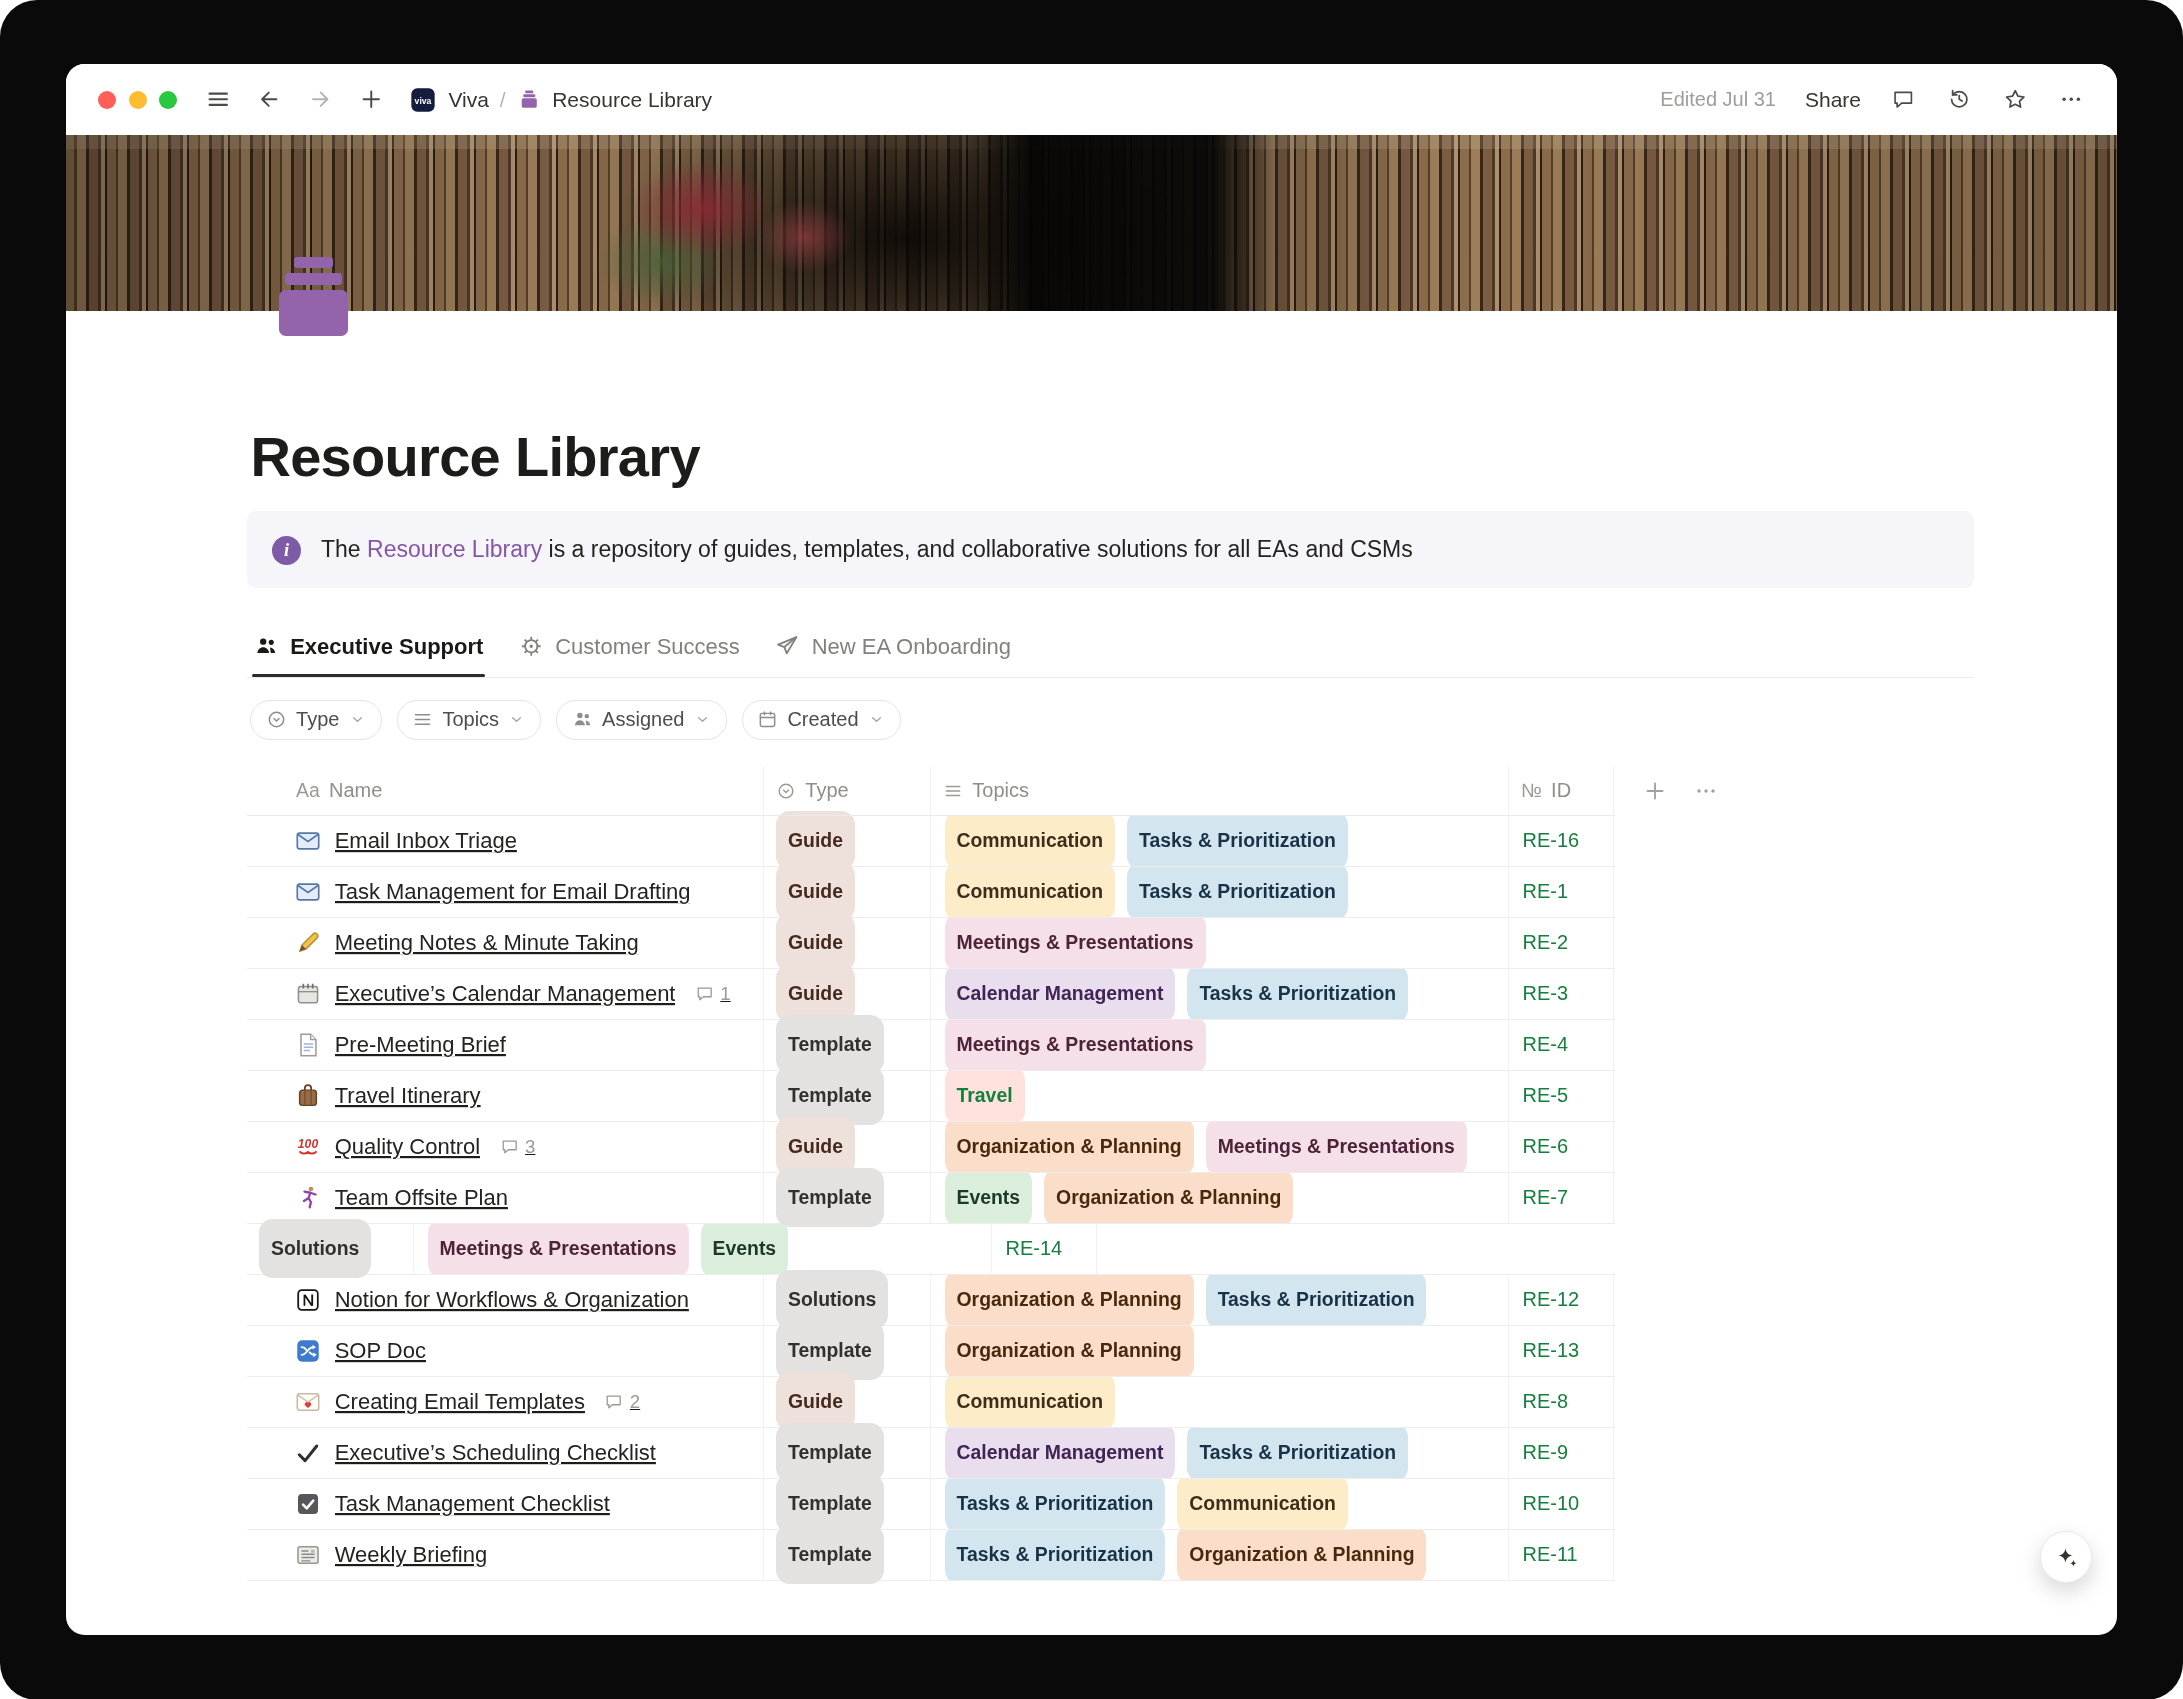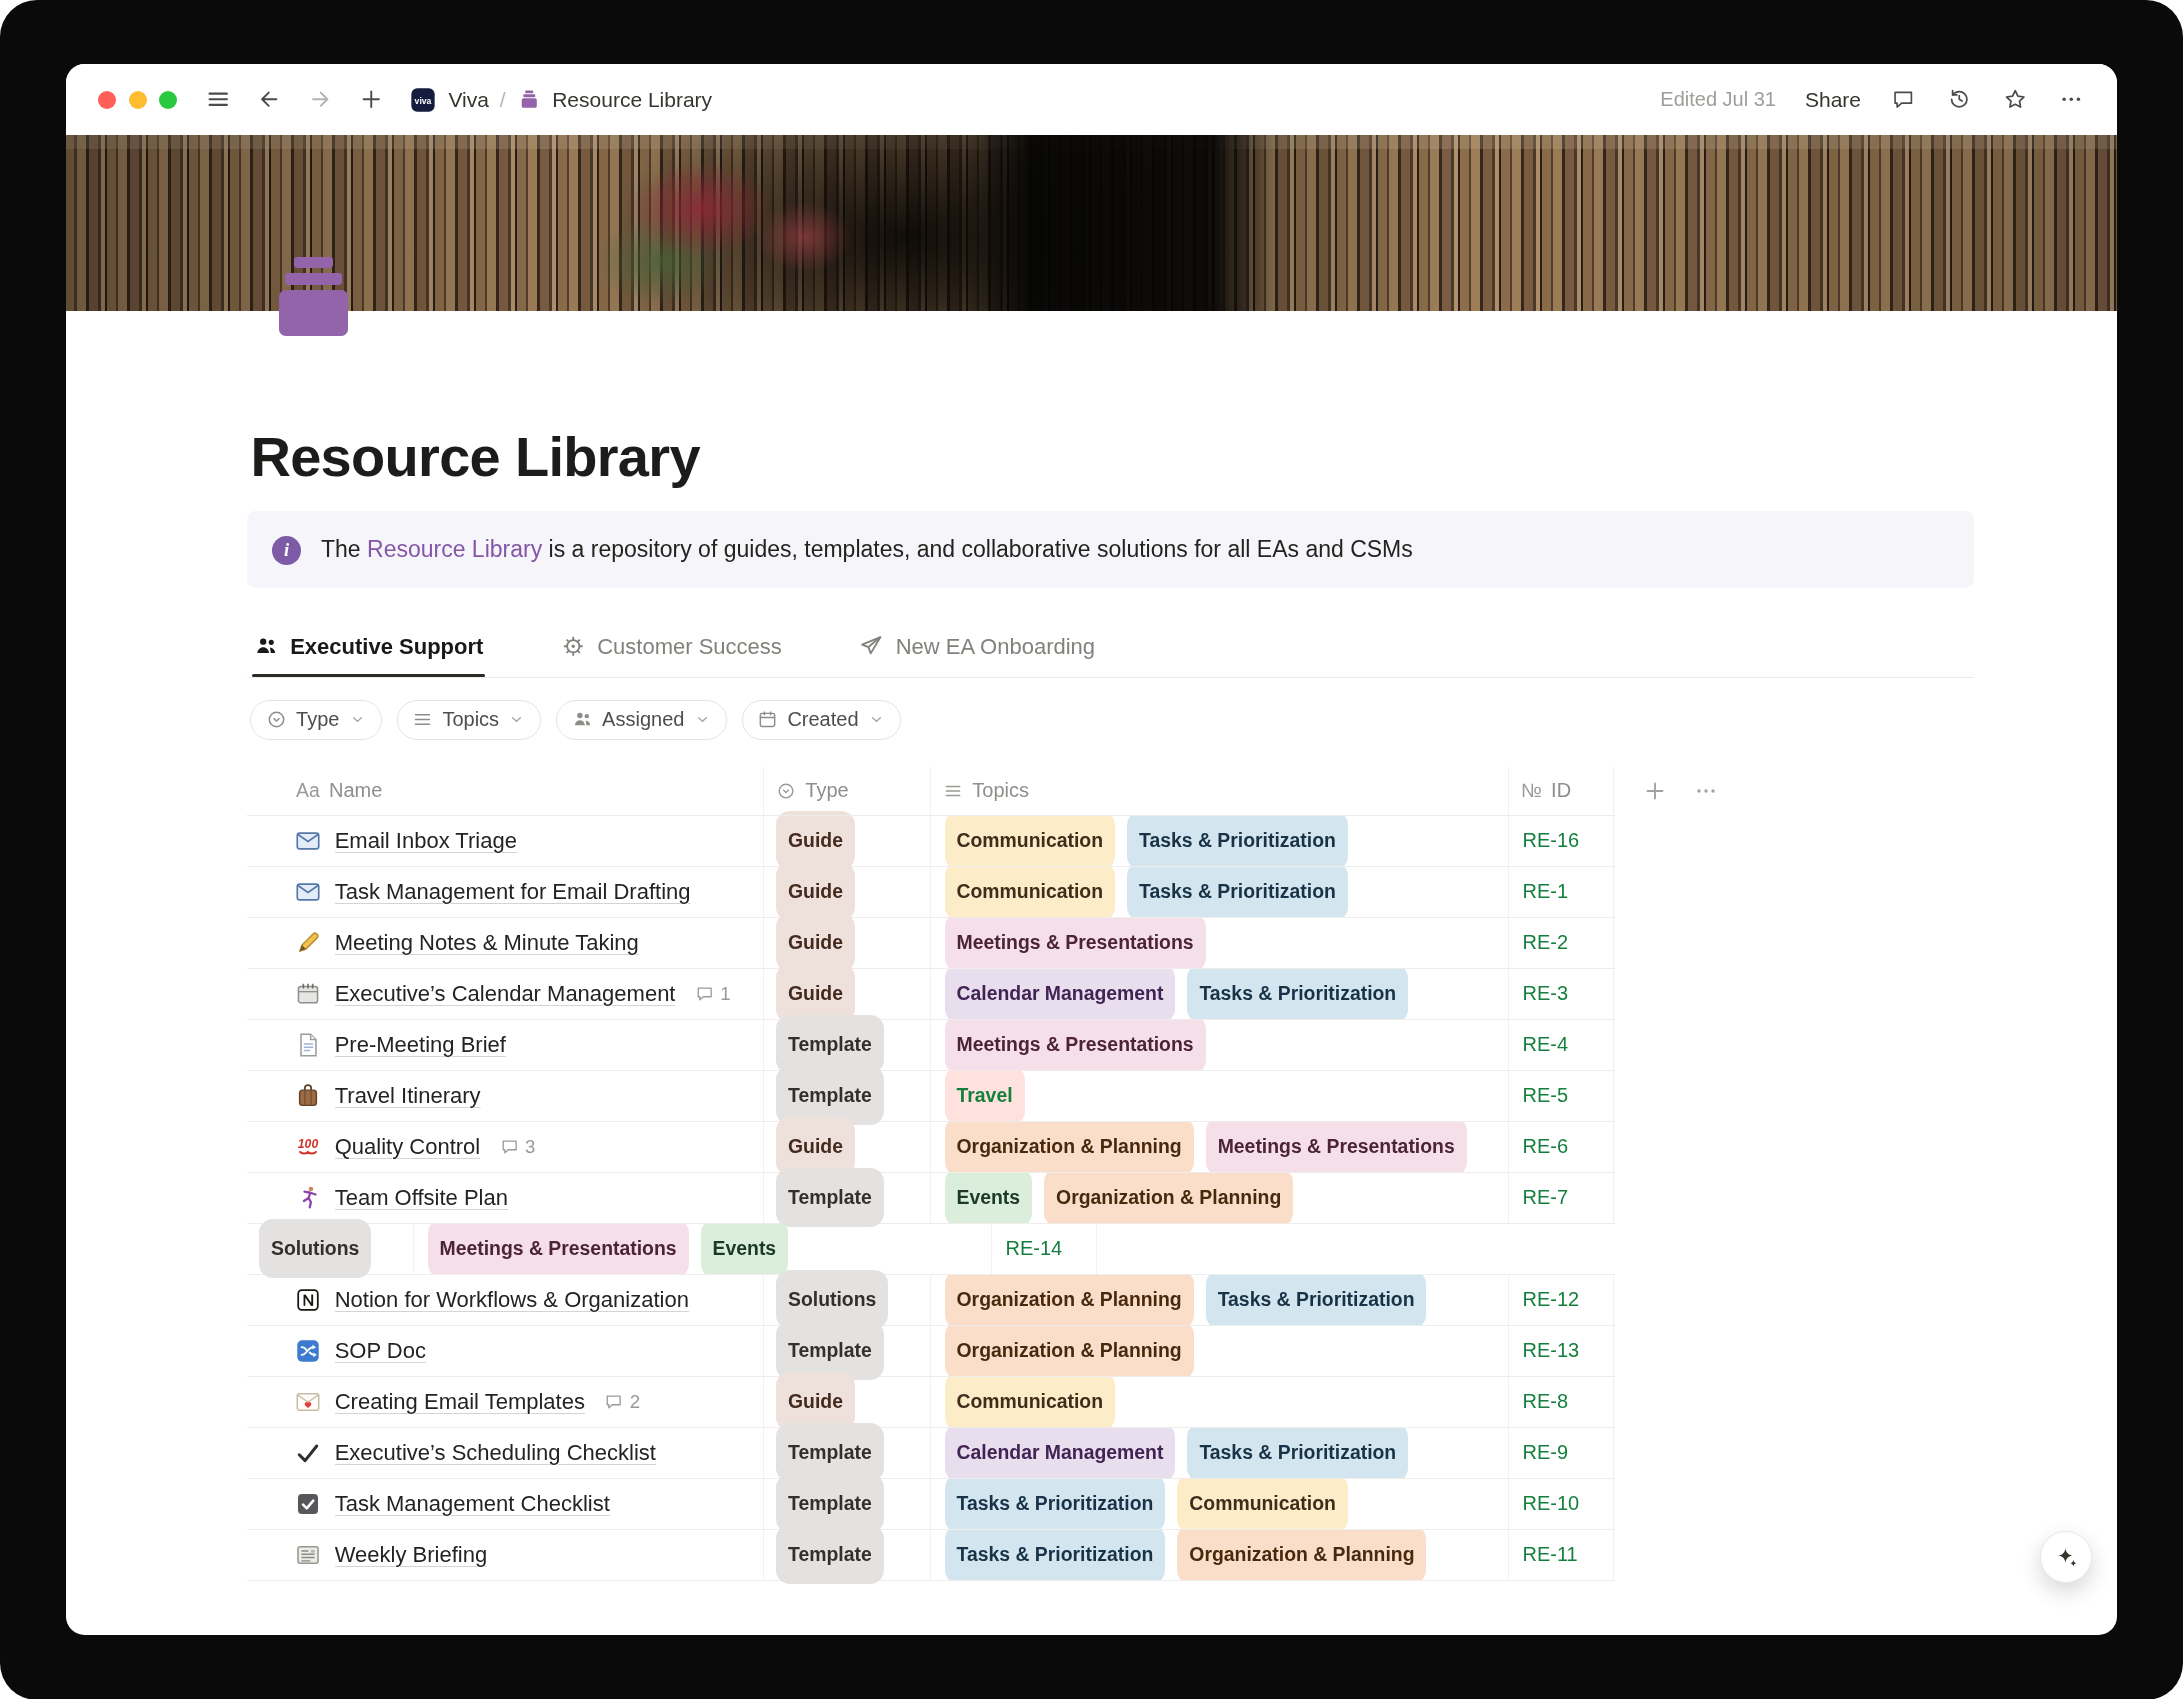--- a/index.html
+++ b/index.html
@@ -54,21 +54,21 @@
   .pi-box{width:69px;height:46px;border-radius:6.8px;background:#9464ab;}
   h1.title{font-size:56px;font-weight:700;color:#1c1c1a;margin:88px 0 22px 3.4px;letter-spacing:-0.7px;}
 
   .callout{display:flex;align-items:flex-start;gap:20px;background:#f6f5f9;border-radius:8.5px;
            padding:23px 25px;font-size:23px;color:#24231f;line-height:1.35;width:100%;}
   .info-icon{width:29px;height:29px;border-radius:50%;background:#7d5ba6;color:#fff;flex:none;
              display:flex;align-items:center;justify-content:center;margin-top:1.7px;
              font:italic 700 18.6px "Liberation Serif",serif;}
   .callout .link{color:#8456a8;font-weight:500;cursor:pointer;}
 
-  .tabs{display:flex;gap:74px;margin-top:37px;border-bottom:0.8px solid #ebebe9;padding-left:5px;}
+  .tabs{display:flex;gap:32px;margin-top:37px;border-bottom:0.8px solid #ebebe9;padding-left:5px;}
   .tab{display:flex;align-items:center;gap:12px;padding:8.5px 1.7px 17px;font-size:22px;color:#82817c;
        position:relative;cursor:pointer;}
   .tab.active{color:#191918;font-weight:600;}
   .tab.active::after{content:"";position:absolute;left:0;right:0;bottom:-0.8px;height:3.4px;background:#2b2b28;border-radius:1.7px;}
   .tab-ic{width:24.5px;height:24.5px;display:inline-flex;flex:none;}
   .tab-ic svg{width:100%;height:100%;}
 
   .filters{display:flex;gap:15px;margin-top:22px;padding-left:3.4px;}
   .chip{display:inline-flex;align-items:center;gap:9.3px;height:40px;padding:0 15px 0 14.4px;
         border:1.3px solid #e4e4e2;border-radius:21px;font-size:20px;color:#4e4d49;background:#fff;cursor:pointer;}
@@ -88,21 +88,21 @@
   .th-glyph{font-size:19.4px;color:#9b9a96;}
   .th-ic{display:inline-flex;width:20px;height:20px;color:#9b9a96;}
   .th-ic svg{width:100%;height:100%;}
   .th-actions{position:absolute;left:1394px;top:0;height:100%;display:flex;align-items:center;gap:24px;}
   .th-action{width:27px;height:27px;display:inline-flex;align-items:center;justify-content:center;
              color:#a3a29e;background:none;border:none;padding:0;cursor:pointer;}
   .th-action svg{width:24px;height:24px;}
 
   .trow{display:flex;height:51px;align-items:stretch;width:1368px;border-bottom:0.8px solid #eeedeb;cursor:pointer;}
   .td{display:flex;align-items:center;border-right:0.8px solid #f2f1ef;}
-  .td-name{width:517px;padding-left:47px;gap:12.7px;}
+  .td-name{width:517px;padding-left:47px;gap:12.7px;text-decoration:underline;}
   .row-ic{width:28px;height:28px;flex:none;display:inline-flex;}
   .row-ic svg{width:100%;height:100%;}
   .row-name{font-size:22px;font-weight:500;color:#232321;white-space:nowrap;overflow:hidden;
             text-overflow:ellipsis;text-decoration:underline;text-decoration-color:#d6d4cf;
             text-underline-offset:4.2px;text-decoration-thickness:1.4px;}
   .comments{display:inline-flex;align-items:center;gap:6px;color:#9a9995;font-size:18.6px;margin-left:6.8px;flex:none;}
   .comments svg{width:19.4px;height:19.4px;}
   .td-type{width:167px;padding-left:12px;}
   .td-topics{width:578px;padding-left:13.5px;gap:12px;overflow:hidden;}
   .td-id{width:105px;padding-left:13.5px;font-size:20px;color:#15803d;}

